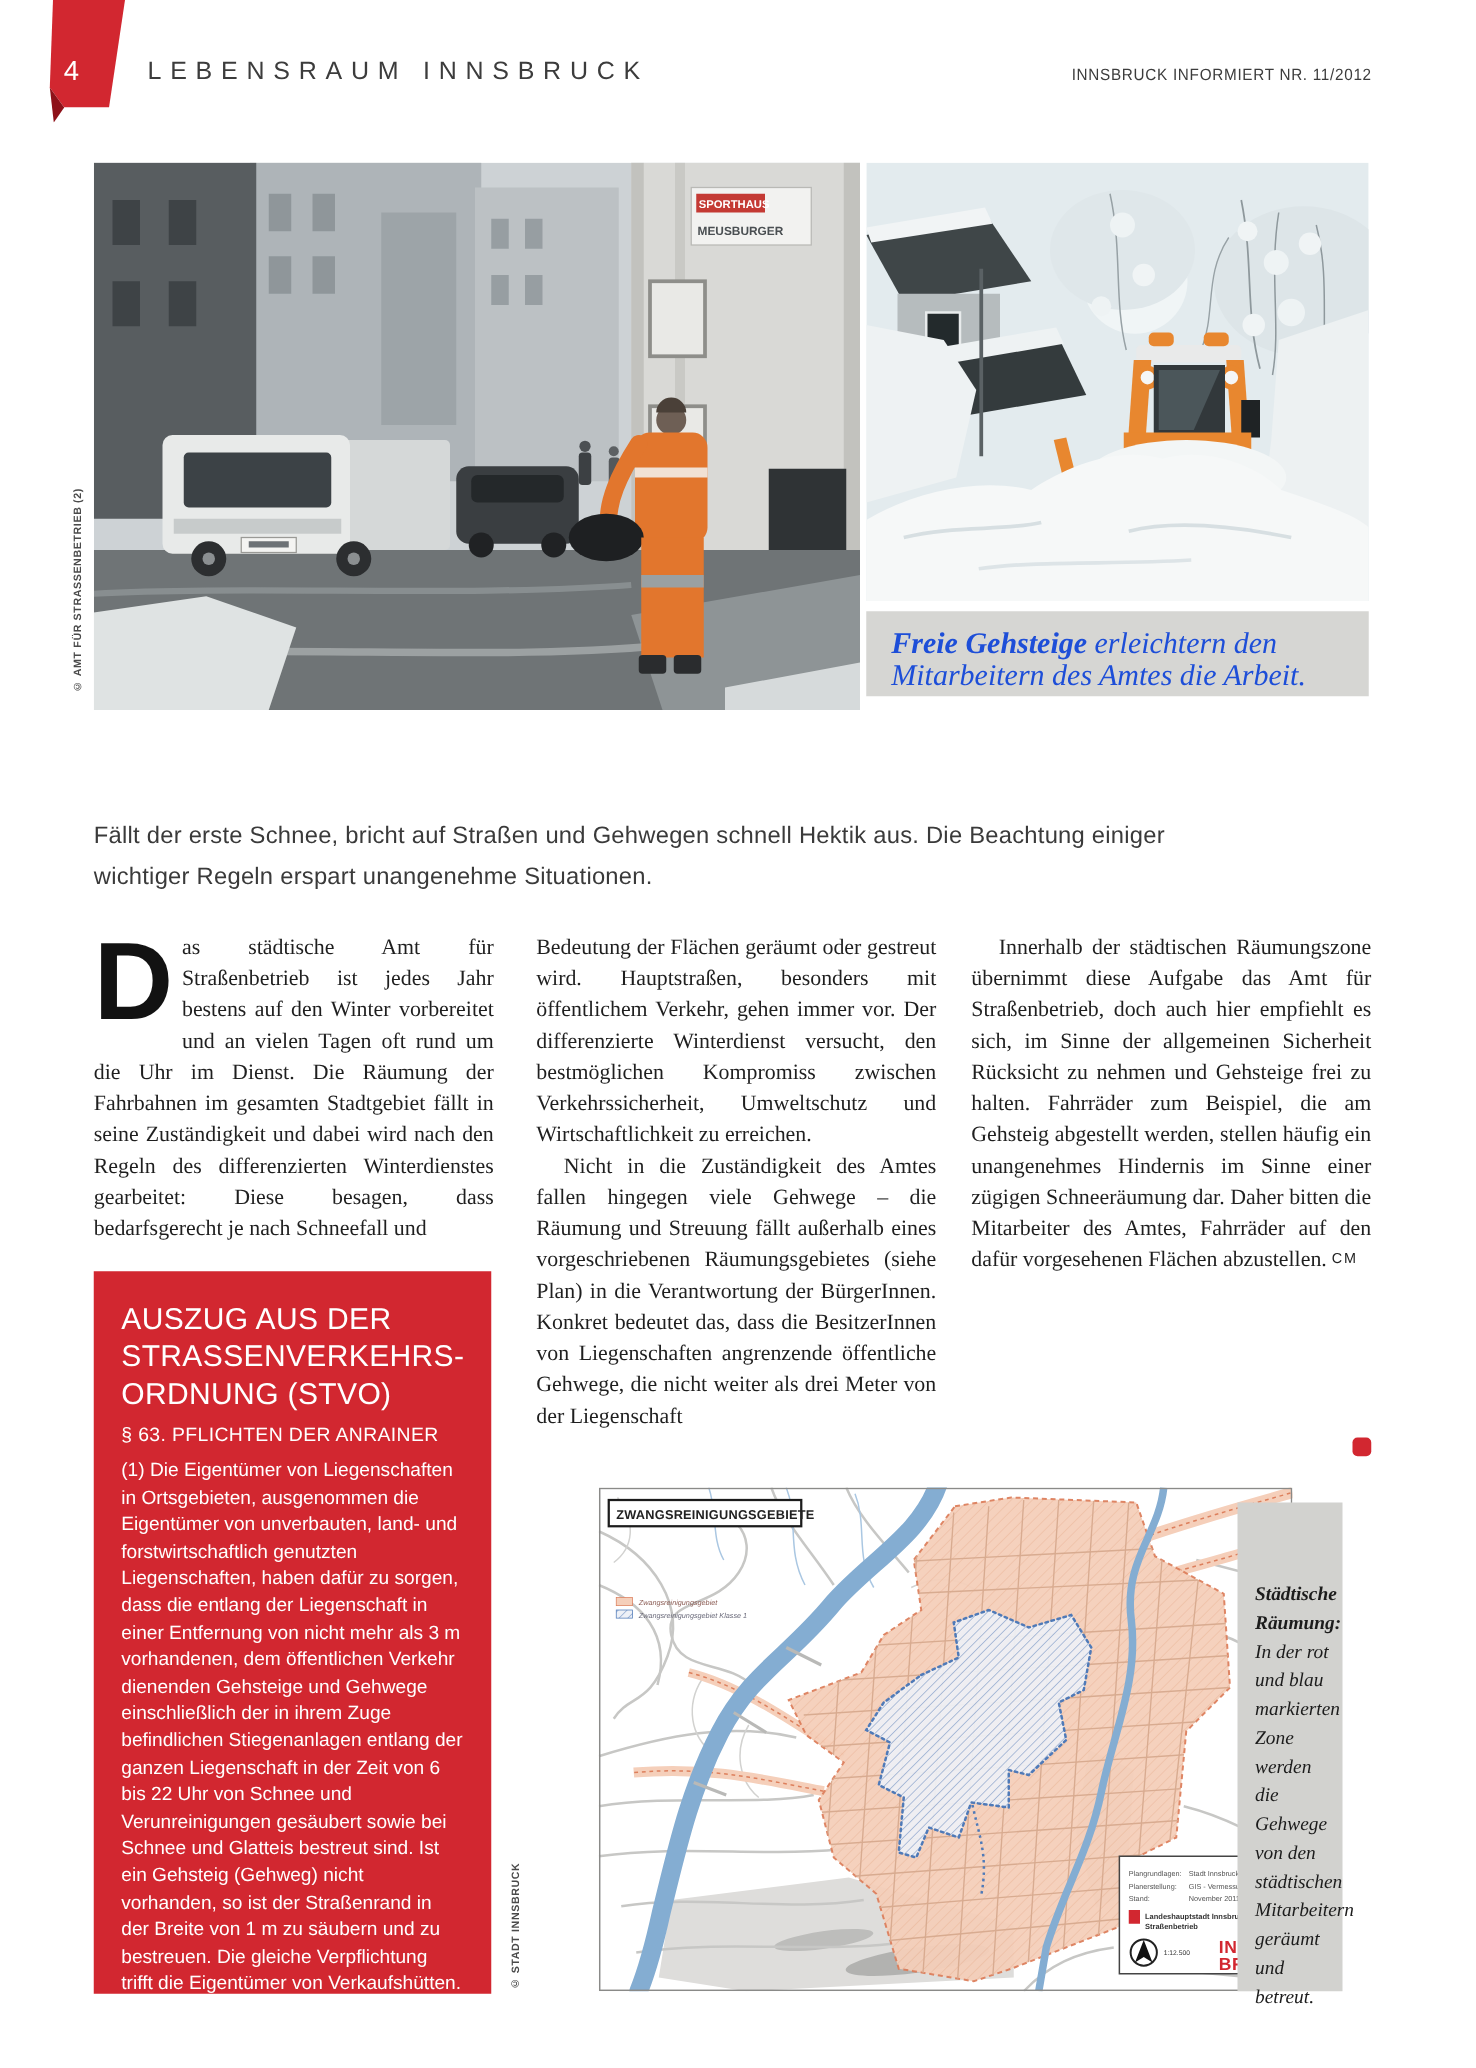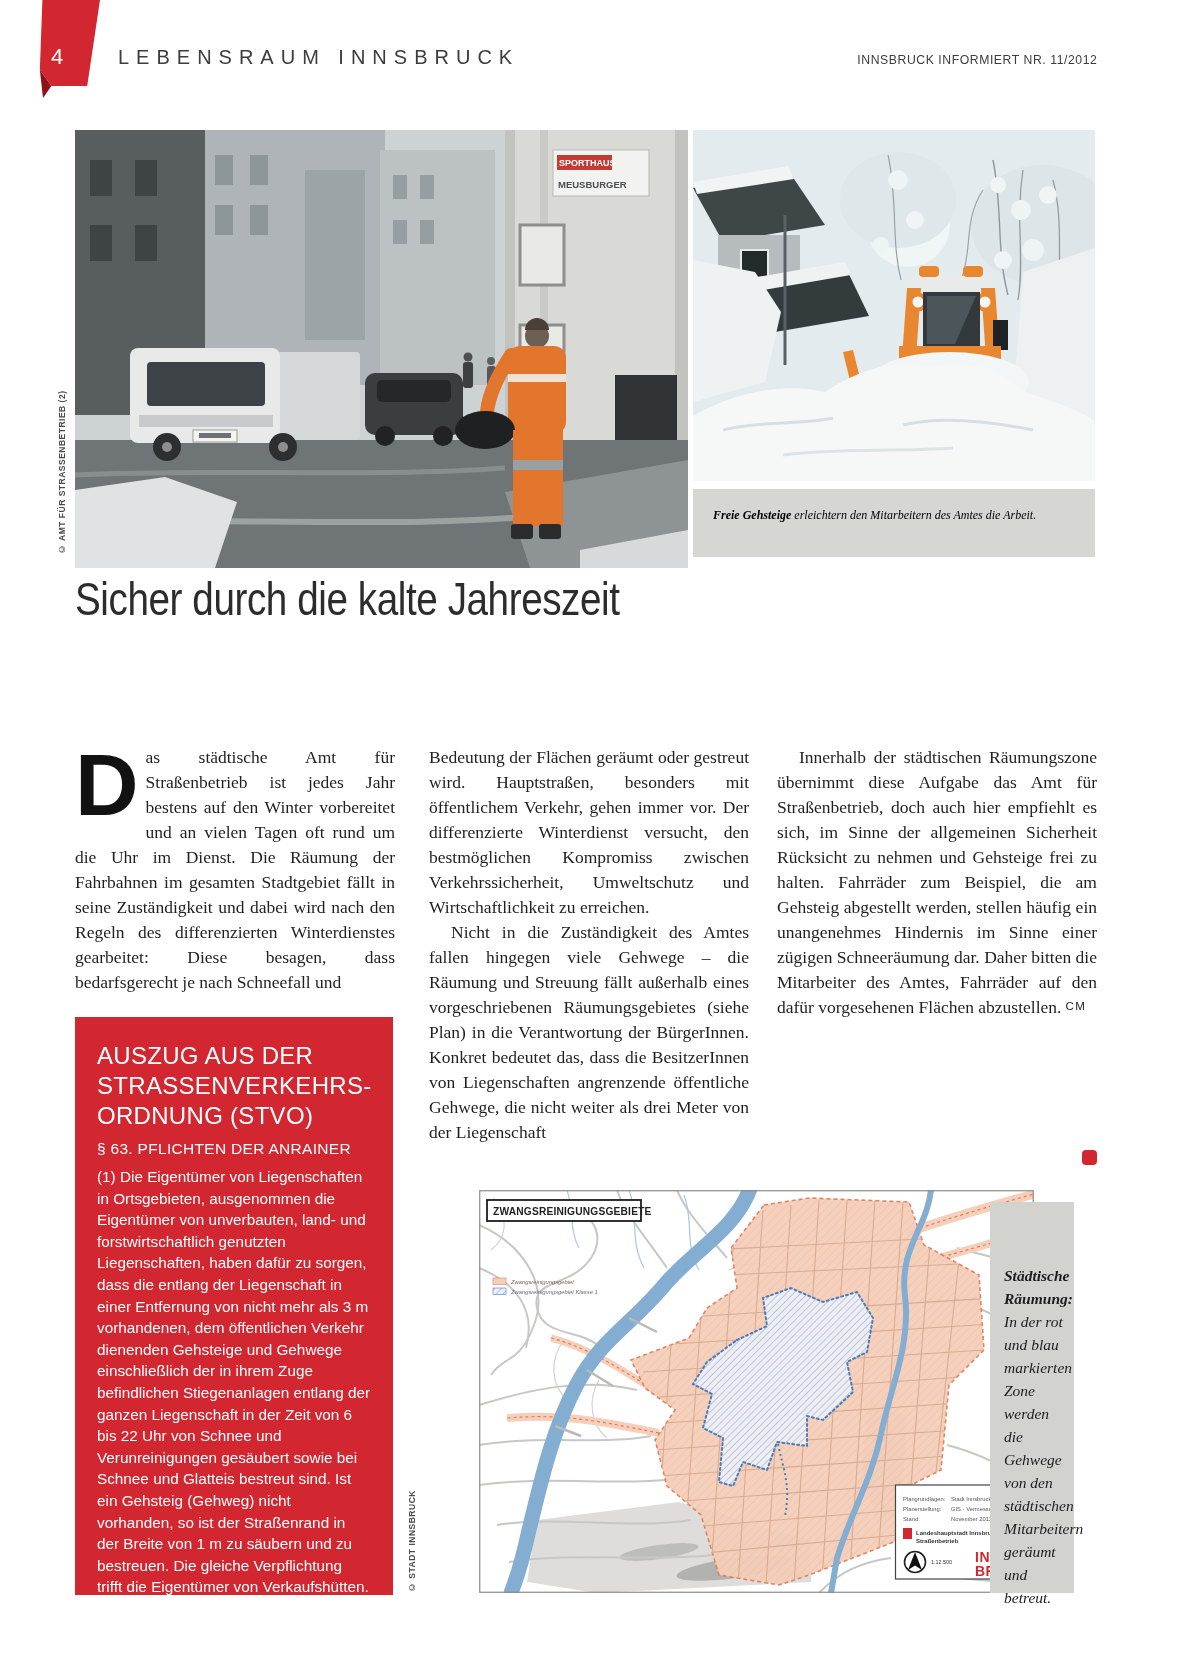--- a/index.html
+++ b/index.html
@@ -25,21 +25,21 @@
 
   
   .photoL{position:absolute;left:75px;top:130px;width:613px;height:438px;overflow:hidden;}
   .photoR{position:absolute;left:693px;top:130px;width:402px;height:351px;overflow:hidden;}
   .vcredit{position:absolute;writing-mode:vertical-rl;transform:rotate(180deg);
       font-size:8.5px;font-weight:700;letter-spacing:.5px;color:#4a4a4a;white-space:nowrap;}
   #credit-photos{left:57px;top:386px;height:168px;}
   #credit-map{left:407px;top:1494px;height:98px;}
   .caption{position:absolute;left:693px;top:489px;width:402px;height:68px;
       background:var(--caption-gray,#d6d6d3);padding:13px 20px;
-      font-family:"Liberation Serif",serif;font-style:italic;font-size:12px;line-height:26px;color:#000000;}
+      font-family:"Liberation Serif",serif;font-style:italic;font-size:24px;line-height:26px;color:#1d4ed8;}
   .caption b{font-weight:700;}
 
   
   .headline{position:absolute;left:75px;top:572px;font-size:46px;font-weight:400;
       color:#2c2c2c;letter-spacing:-.5px;white-space:nowrap;}
   .headline>span{display:inline-block;transform:scaleX(.84);transform-origin:left;}
   .lede{position:absolute;left:75px;top:652px;width:900px;font-size:19px;line-height:33px;
       color:#3a3a3a;letter-spacing:.2px;}
   .col{position:absolute;top:745px;width:320px;font-family:"Liberation Serif",serif;
       font-size:17.5px;line-height:25px;color:var(--body-text,#1f1f1f);text-align:justify;}
@@ -214,21 +214,21 @@
         <path d="M0,351 L0,286 C40,262 92,252 132,262 C162,242 202,227 237,237 C272,227 312,242 332,262 C362,272 392,282 402,292 L402,351 Z" fill="#f6f8f8"></path>
         <path d="M30,300 C70,290 110,295 140,288" stroke="#d7dfe2" stroke-width="3" fill="none"></path>
         <path d="M210,295 C250,285 300,292 340,300" stroke="#d7dfe2" stroke-width="3" fill="none"></path>
         <path d="M90,325 C140,318 200,322 260,318" stroke="#dde4e7" stroke-width="3" fill="none"></path>
       </g>
     </svg>
   </div>
 
   <div class="caption"><b>Freie Gehsteige</b><span> erleichtern den Mitarbeitern des Amtes die Arbeit.</span></div>
 
-  <h1 class="headline"><span>Sicher durch die kalte Jahreszeit</span></h1>
+  <div class="lede">Fällt der erste Schnee, bricht auf Straßen und Gehwegen schnell Hektik aus. Die Beachtung einiger wichtiger Regeln erspart unangenehme Situationen.</div>
 
   <div class="col" id="col1">
     <p><span class="dropcap">D</span><span>as städtische Amt für Straßenbetrieb ist jedes Jahr bestens auf den Winter vorbereitet und an vielen Tagen oft rund um die Uhr im Dienst. Die Räumung der Fahrbahnen im gesamten Stadtgebiet fällt in seine Zuständigkeit und dabei wird nach den Regeln des differenzierten Winterdienstes gearbeitet: Diese besagen, dass bedarfsgerecht je nach Schneefall und</span></p>
   </div>
   <div class="col" id="col2">
     <p>Bedeutung der Flächen geräumt oder gestreut wird. Hauptstraßen, besonders mit öffentlichem Verkehr, gehen immer vor. Der differenzierte Winterdienst versucht, den bestmöglichen Kompromiss zwischen Verkehrssicherheit, Umweltschutz und Wirtschaftlichkeit zu erreichen.</p>
     <p class="ind">Nicht in die Zuständigkeit des Amtes fallen hingegen viele Gehwege – die Räumung und Streuung fällt außerhalb eines vorgeschriebenen Räumungsgebietes (siehe Plan) in die Verantwortung der BürgerInnen. Konkret bedeutet das, dass die BesitzerInnen von Liegenschaften angrenzende öffentliche Gehwege, die nicht weiter als drei Meter von der Liegenschaft</p>
   </div>
   <div class="col" id="col3">
     <p class="ind"><span>Innerhalb der städtischen Räumungszone übernimmt diese Aufgabe das Amt für Straßenbetrieb, doch auch hier empfiehlt es sich, im Sinne der allgemeinen Sicherheit Rücksicht zu nehmen und Gehsteige frei zu halten. Fahrräder zum Beispiel, die am Gehsteig abgestellt werden, stellen häufig ein unangenehmes Hindernis im Sinne einer zügigen Schneeräumung dar. Daher bitten die Mitarbeiter des Amtes, Fahrräder auf den dafür vorgesehenen Flächen abzustellen.</span><span class="sig">CM</span></p>

